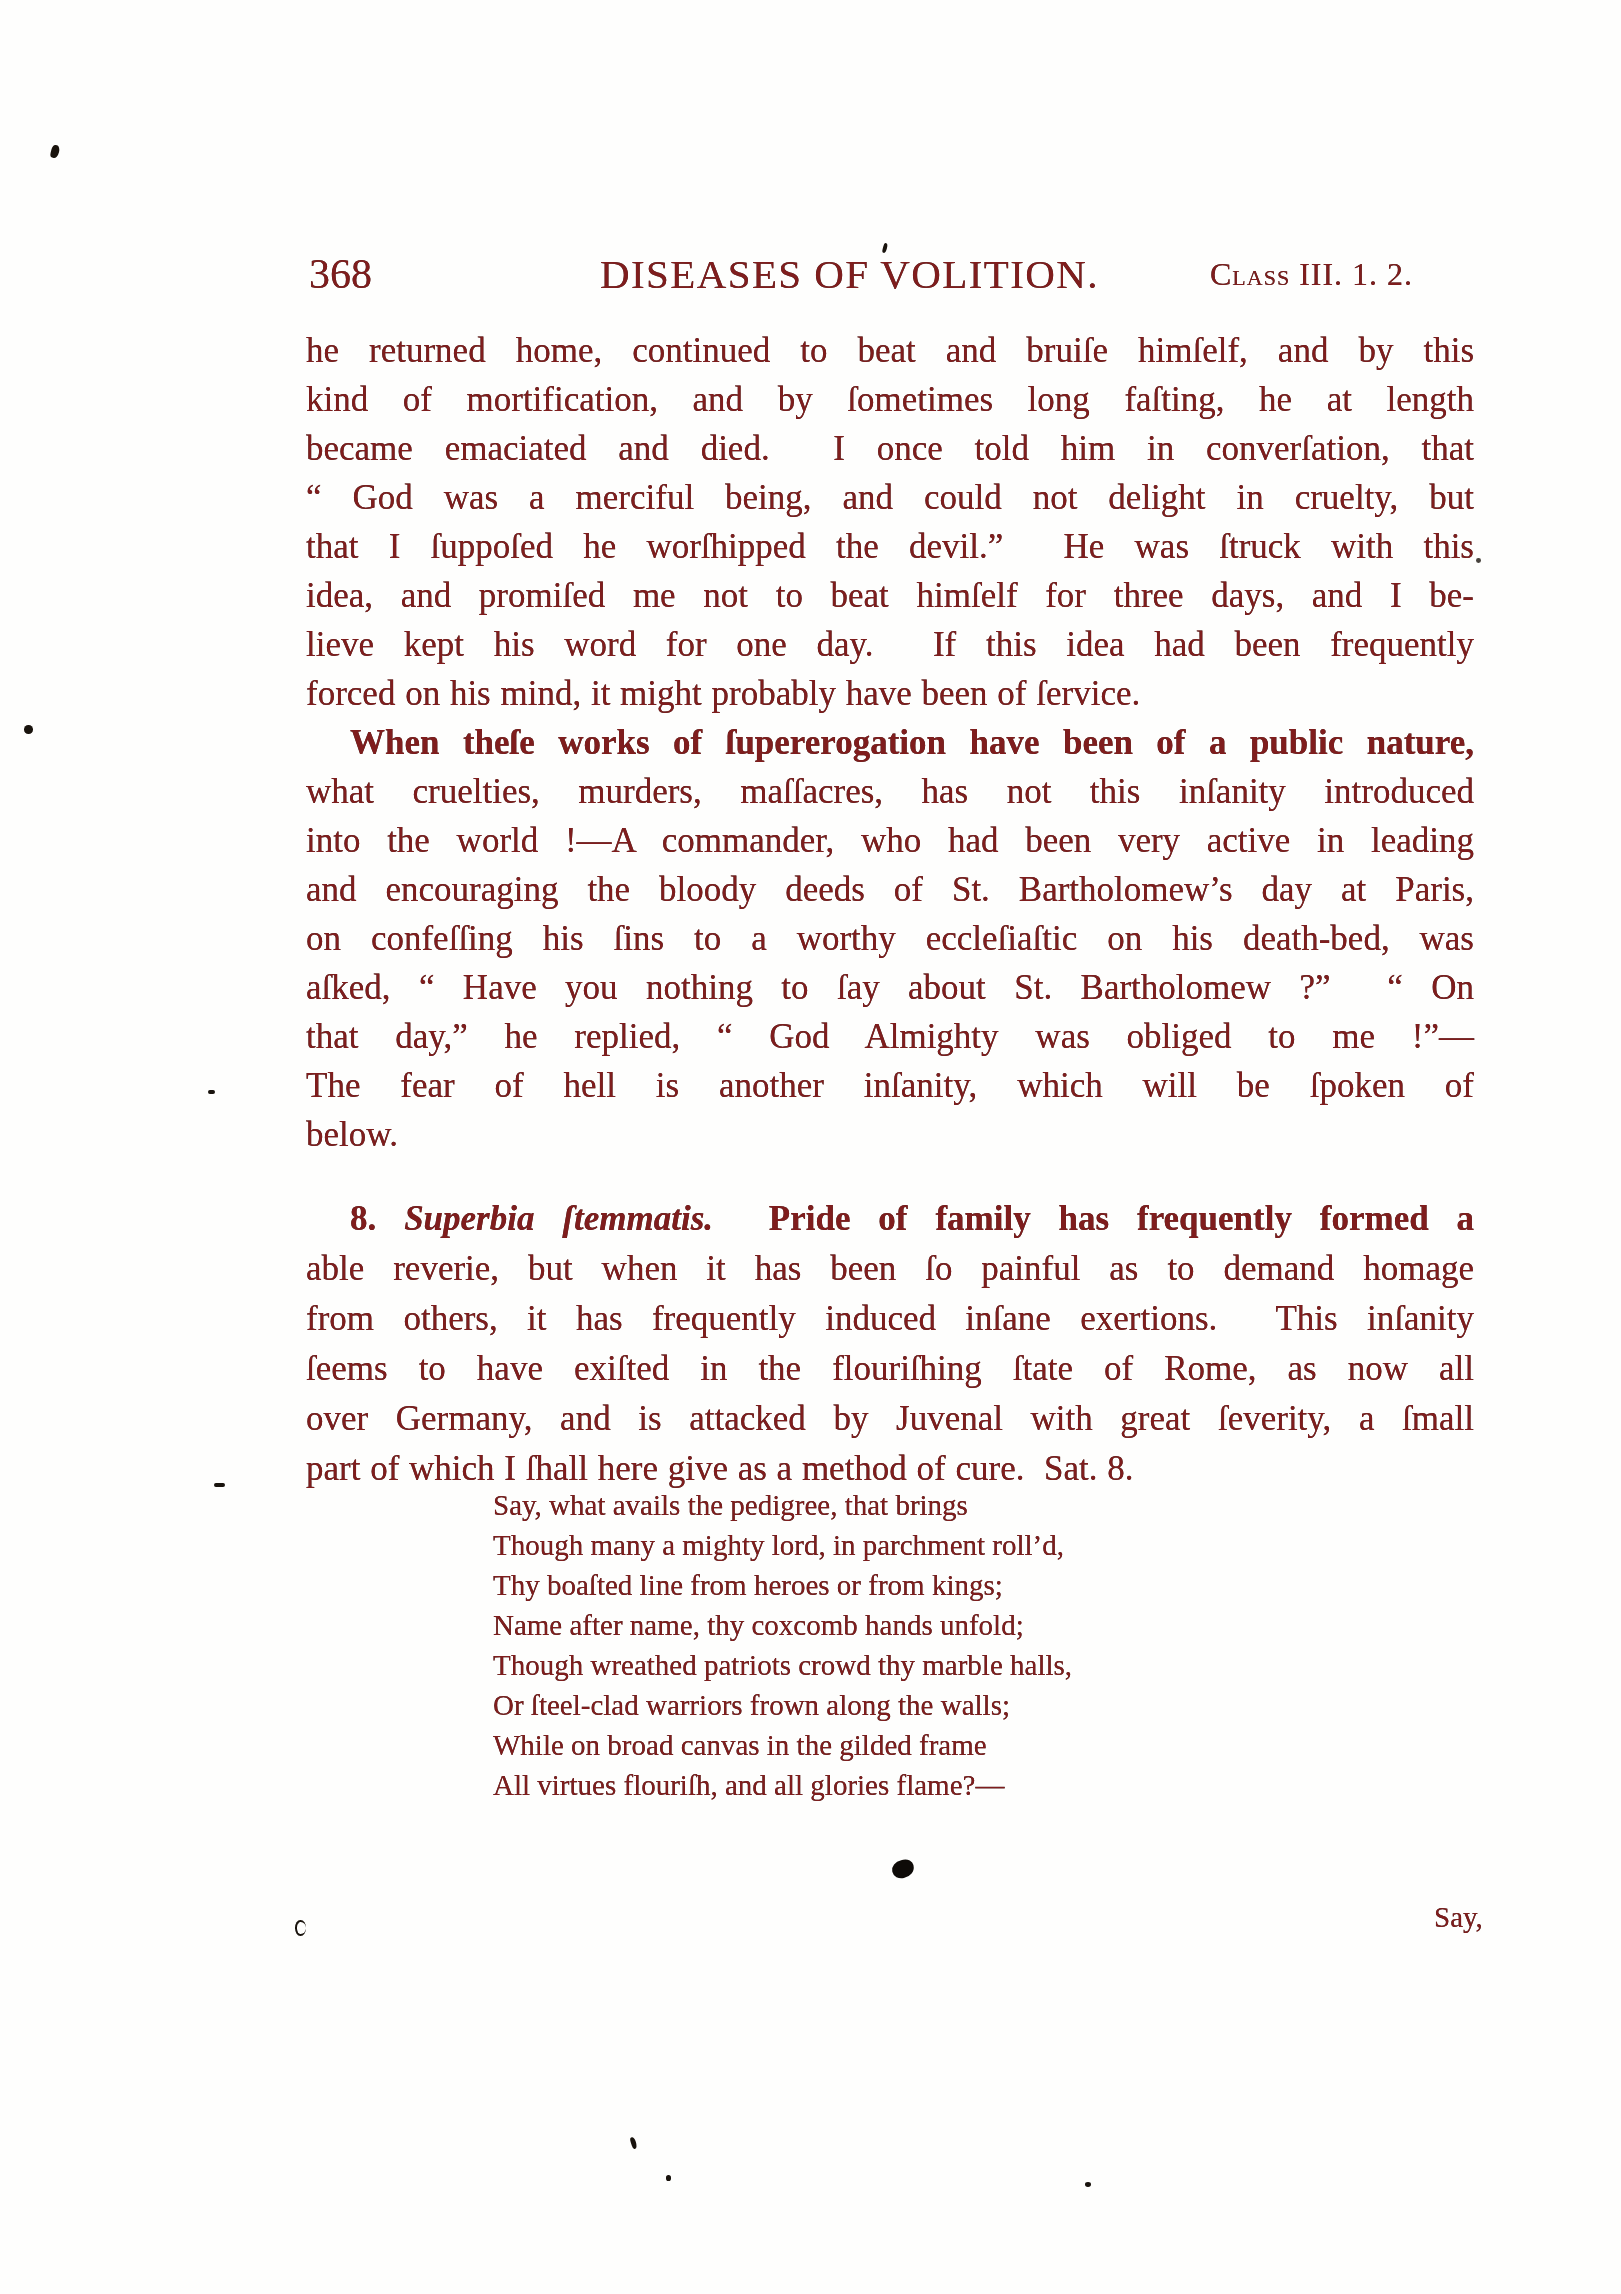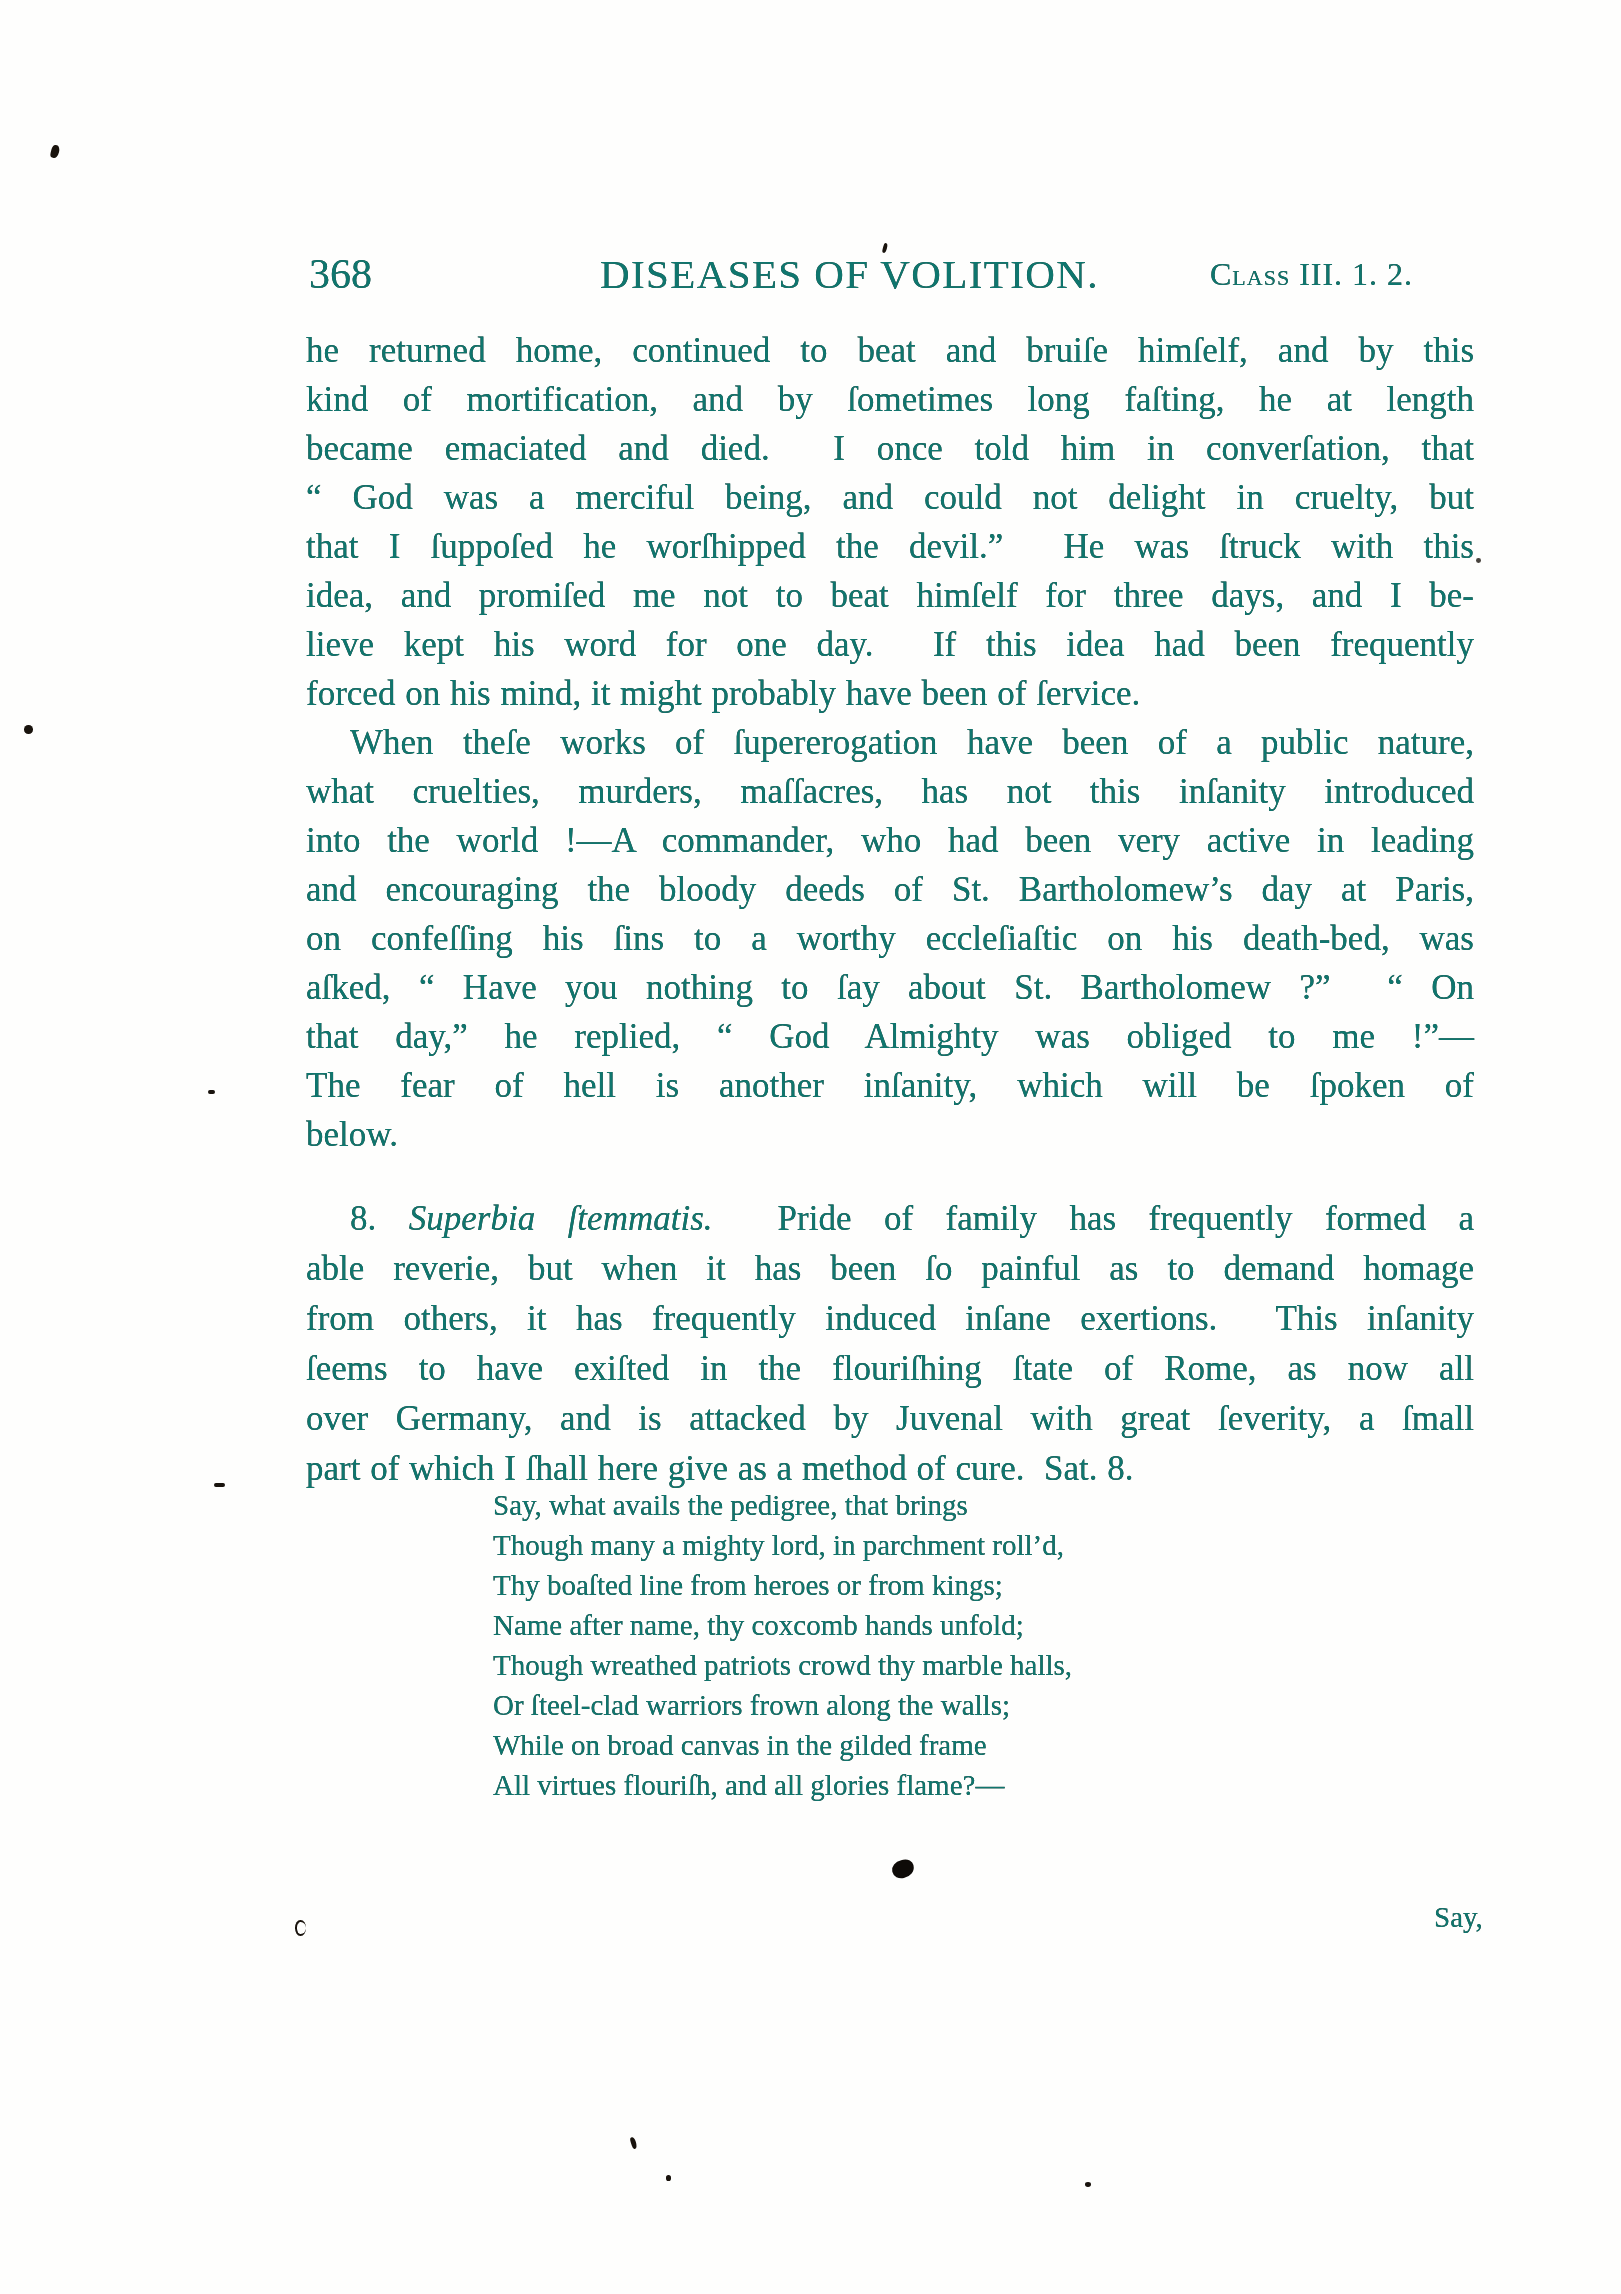--- a/index.html
+++ b/index.html
@@ -2,36 +2,36 @@
 <html><head>
 <meta charset="utf-8">
 <style>
   html,body{margin:0;padding:0;background:#e8e8e6;}
   .page{
     position:relative;
     width:1621px;height:2294px;
     background:#fefefdu;
     background:#fefefd;
     font-family:"Liberation Serif","DejaVu Serif",serif;
-    color:#0f766e;
+    color:#7f1d1d;
     overflow:hidden;
   }
   .ink{ text-shadow:0 0 0.5px rgba(20,14,8,.85); }
   .abs{ position:absolute; }
 
   
   .pagenum{ left:309px; top:250px; font-size:42px; line-height:48px; }
   .runhead{ left:600px; top:249px; font-size:41px; line-height:50px; letter-spacing:1.4px; }
   .classlab{ left:1210px; top:250px; font-size:32px; line-height:48px; font-variant:small-caps; letter-spacing:1px; }
 
   
   .bodyblock{ left:306px; top:326px; width:1168px; font-size:35px; word-spacing:1px; }
   .line{ height:49px; line-height:49px; white-space:nowrap; }
   .just{ text-align:justify; text-align-last:justify; white-space:normal; }
-  .indent{ padding-left:44px; }
+  .indent{ padding-left:44px;font-weight:bold; }
 
   .sect{ left:306px; top:1194px; width:1168px; font-size:35px; word-spacing:1px; }
   .sect .line{ height:50px; line-height:50px; }
   .it{ font-style:italic; }
 
   .poem{ left:493px; top:1485px; width:726px; font-size:29px; }
   .pline{ height:40px; line-height:40px; white-space:nowrap; }
 
   .catchword{ left:1434px; top:1897px; font-size:29px; line-height:40px; }
 

